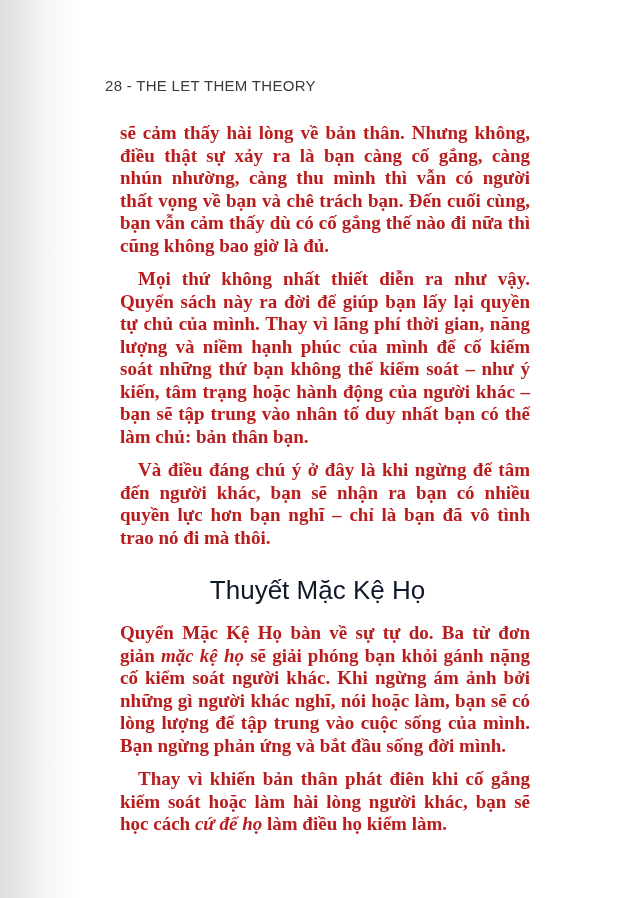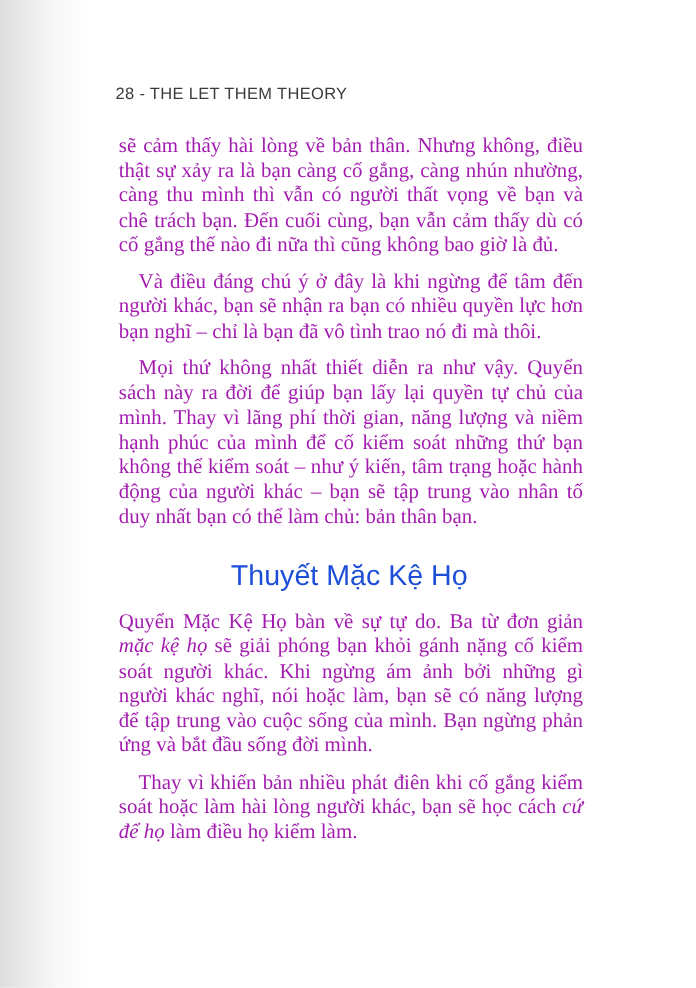--- a/index.html
+++ b/index.html
@@ -37,49 +37,50 @@
     font-family: "Liberation Sans", sans-serif;
     font-size: 15px;
     line-height: 16px;
     letter-spacing: 0.3px;
     color: #3b3b3b;
     margin-bottom: 28px;
   }
   .para {
     font-size: 19px;
     line-height: 22.5px;
-    color: #a21caf;
+    color: #b91c1c;
     text-align: justify;
-    margin: 0 0 11px 3px;
+    margin: 0 0 11px 15px;
+    font-weight: bold;
   }
   .para.indent {
     text-indent: 18px;
   }
   .para .em {
     font-style: italic;
   }
   .section-heading {
     font-family: "Liberation Sans", sans-serif;
     font-weight: 400;
     font-size: 26px;
     line-height: 30px;
-    color: #1d4ed8;
+    color: #0f172a;
     text-align: center;
     margin: 26px 0 17px 0;
   }
 </style>
 </head>
 <body>
 
 <div class="page">
   <div class="edge-gradient"></div>
   <div class="content">
     <div class="running-head">28 - THE LET THEM THEORY</div>
     <div id="body-text">
         <p class="para"><span>sẽ cảm thấy hài lòng về bản thân. Nhưng không, điều thật sự xảy ra là bạn càng cố gắng, càng nhún nhường, càng thu mình thì vẫn có người thất vọng về bạn và chê trách bạn. Đến cuối cùng, bạn vẫn cảm thấy dù có cố gắng thế nào đi nữa thì cũng không bao giờ là đủ.</span></p>
+        <p class="para indent"><span>Mọi thứ không nhất thiết diễn ra như vậy. Quyển sách này ra đời để giúp bạn lấy lại quyền tự chủ của mình. Thay vì lãng phí thời gian, năng lượng và niềm hạnh phúc của mình để cố kiểm soát những thứ bạn không thể kiểm soát – như ý kiến, tâm trạng hoặc hành động của người khác – bạn sẽ tập trung vào nhân tố duy nhất bạn có thể làm chủ: bản thân bạn.</span></p>
         <p class="para indent"><span>Và điều đáng chú ý ở đây là khi ngừng để tâm đến người khác, bạn sẽ nhận ra bạn có nhiều quyền lực hơn bạn nghĩ – chỉ là bạn đã vô tình trao nó đi mà thôi.</span></p>
-        <p class="para indent"><span>Mọi thứ không nhất thiết diễn ra như vậy. Quyển sách này ra đời để giúp bạn lấy lại quyền tự chủ của mình. Thay vì lãng phí thời gian, năng lượng và niềm hạnh phúc của mình để cố kiểm soát những thứ bạn không thể kiểm soát – như ý kiến, tâm trạng hoặc hành động của người khác – bạn sẽ tập trung vào nhân tố duy nhất bạn có thể làm chủ: bản thân bạn.</span></p>
         <h2 class="section-heading">Thuyết Mặc Kệ Họ</h2>
-        <p class="para"><span>Quyển Mặc Kệ Họ bàn về sự tự do. Ba từ đơn giản </span><span class="em">mặc kệ họ</span><span> sẽ giải phóng bạn khỏi gánh nặng cố kiểm soát người khác. Khi ngừng ám ảnh bởi những gì người khác nghĩ, nói hoặc làm, bạn sẽ có năng lượng để tập trung vào cuộc sống của mình. Bạn ngừng phản ứng và bắt đầu sống đời mình.</span></p>
-        <p class="para indent"><span>Thay vì khiến bản nhiều phát điên khi cố gắng kiểm soát hoặc làm hài lòng người khác, bạn sẽ học cách </span><span class="em">cứ để họ</span><span> làm điều họ kiểm làm.</span></p>
+        <p class="para"><span>Quyển Mặc Kệ Họ bàn về sự tự do. Ba từ đơn giản </span><span class="em">mặc kệ họ</span><span> sẽ giải phóng bạn khỏi gánh nặng cố kiểm soát người khác. Khi ngừng ám ảnh bởi những gì người khác nghĩ, nói hoặc làm, bạn sẽ có lòng lượng để tập trung vào cuộc sống của mình. Bạn ngừng phản ứng và bắt đầu sống đời mình.</span></p>
+        <p class="para indent"><span>Thay vì khiến bản thân phát điên khi cố gắng kiểm soát hoặc làm hài lòng người khác, bạn sẽ học cách </span><span class="em">cứ để họ</span><span> làm điều họ kiểm làm.</span></p>
       </div>
   </div>
 </div>
 
 </body></html>

